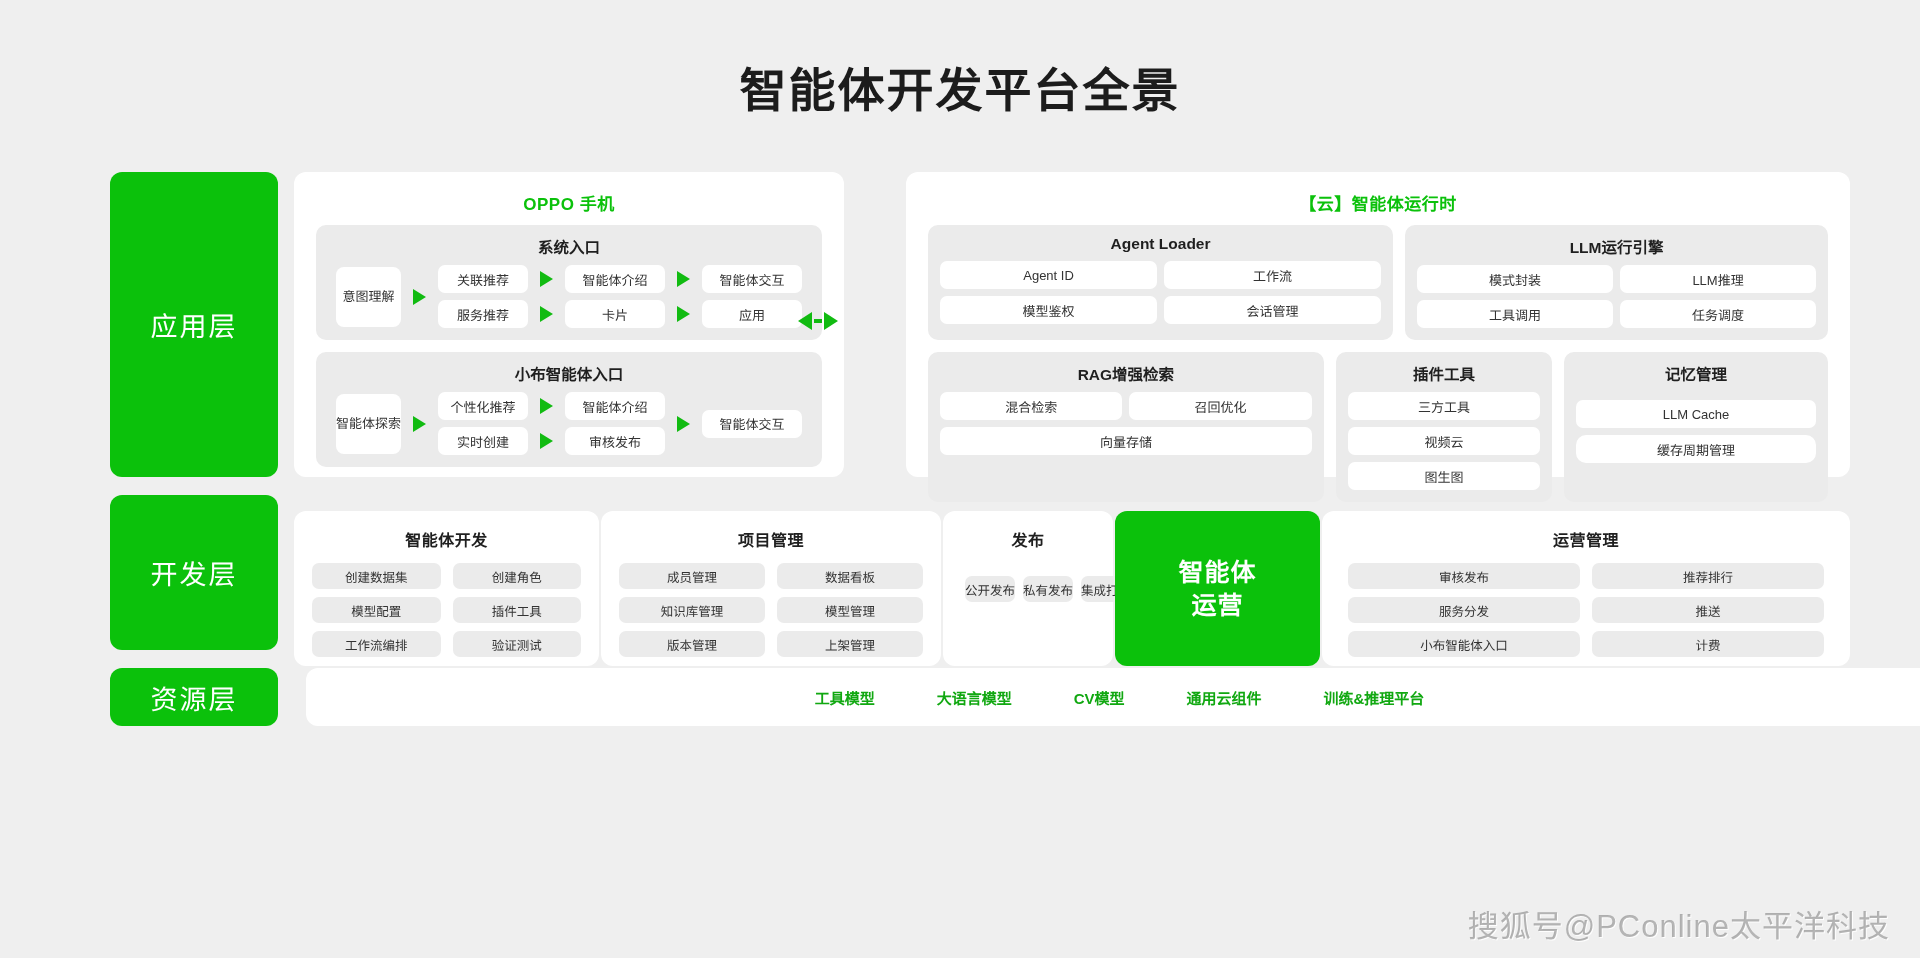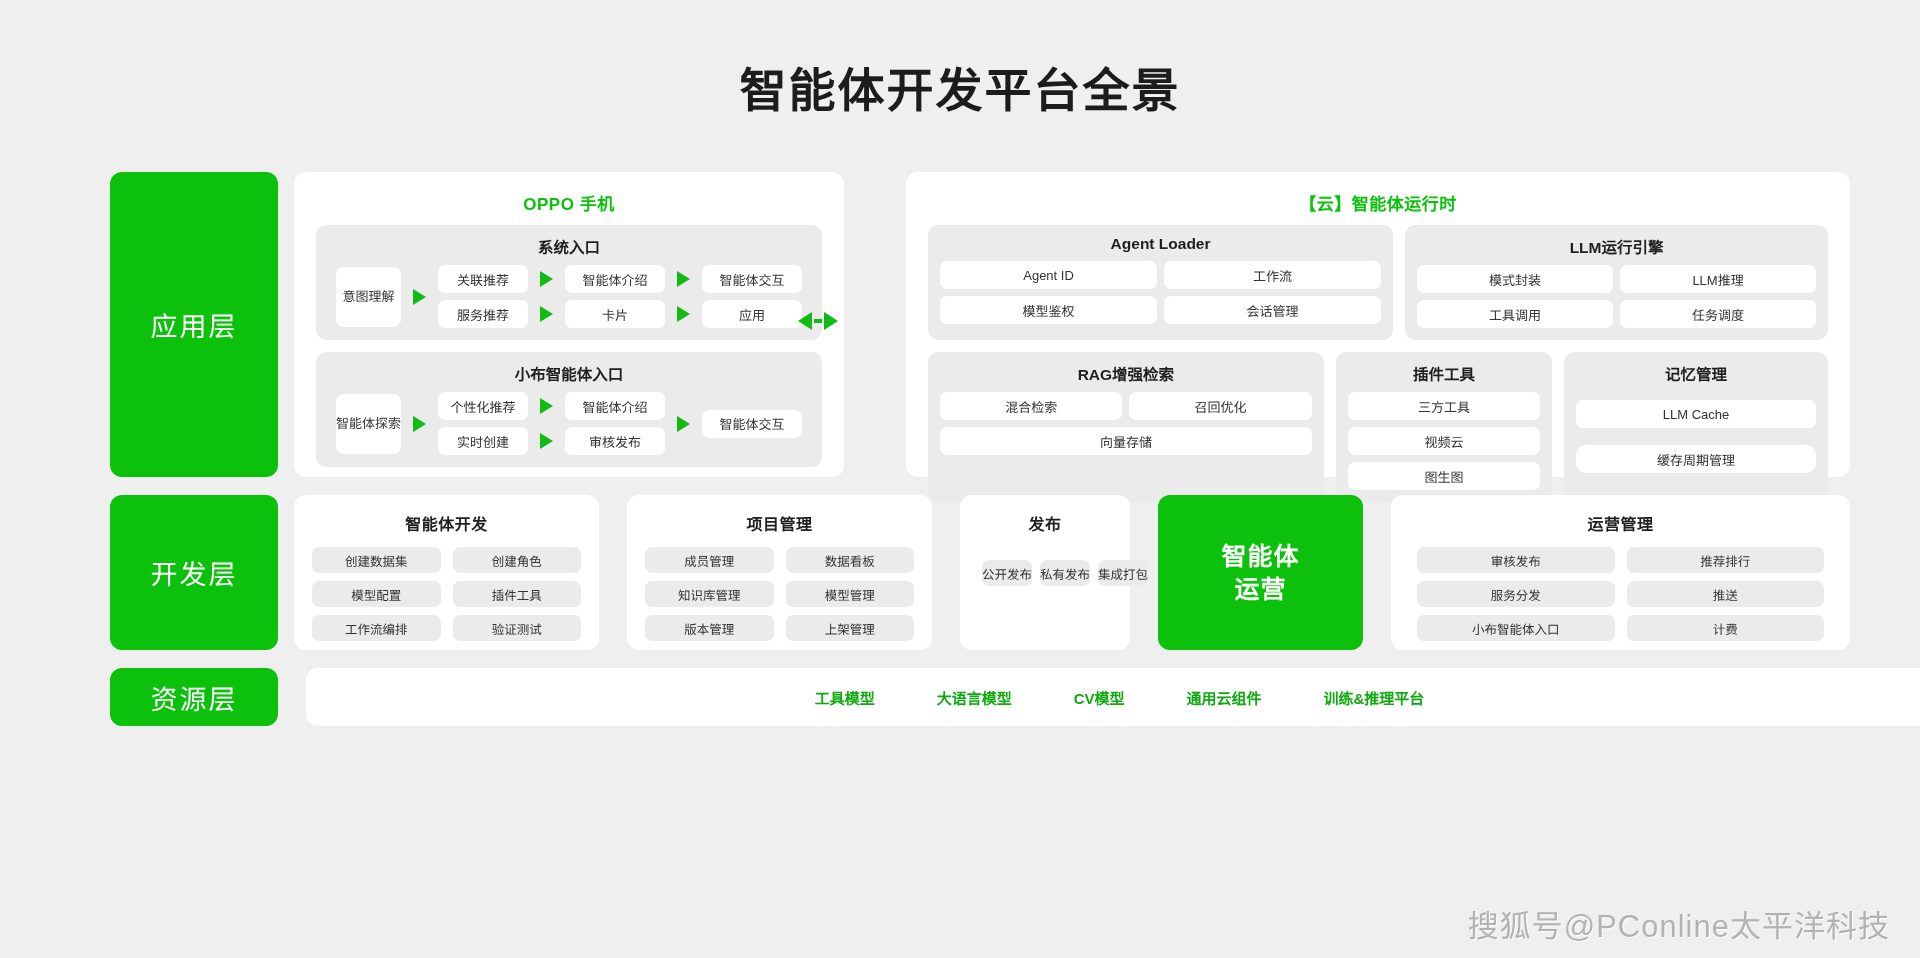--- a/index.html
+++ b/index.html
@@ -131,21 +131,21 @@
   
   .cloud-grid { display: flex; gap: 12px; padding: 10px 22px 0; }
   .cloud-grid2 { display: flex; gap: 12px; padding: 12px 22px 0; }
   .cloud-cell { background: #ebebeb; border-radius: 10px; padding-bottom: 12px; }
   .cell-chips2 { display: grid; grid-template-columns: 1fr 1fr; gap: 7px; padding: 0 12px; }
   .cell-chips1 { display: flex; flex-direction: column; gap: 7px; padding: 0 12px; }
 
   
   #dev-layer { top: 495px; left: 110px; width: 1740px; height: 155px; }
   #dev-layer .layer-label { width: 168px; height: 155px; }
-  .dev-cards { display: flex; gap: 28px; margin-left: 16px; }
+  .dev-cards { display: flex; gap: 2px; margin-left: 16px; margin-top: 16px; }
   .dev-card { background: #fff; border-radius: 12px; height: 155px; padding-top: 16px; }
   .dev-card .group-title-dark { margin-bottom: 12px; }
   .dev-chips2 { display: grid; grid-template-columns: 1fr 1fr; gap: 8px 12px; padding: 0 18px; }
   .dev-chips1 { display: flex; flex-direction: row; gap: 8px; padding: 13px 22px; }
   .dev-chips2 .chip, .dev-chips1 .chip { height: 26px; font-size: 12.5px; }
 
   .ops-green {
     background: #0bc10b; border-radius: 12px; height: 155px;
     display: flex; flex-direction: column; align-items: center; justify-content: center;
     color: #fff; font-size: 25px; font-weight: 700; line-height: 1.3; letter-spacing: 1px;
@@ -317,21 +317,21 @@
           <div class="cell-chips1">
             <div class="chip">三方工具</div>
             <div class="chip">视频云</div>
             <div class="chip">图生图</div>
           </div>
         </div>
         <div class="cloud-cell" style="flex:1.0;">
           <div class="gray-panel-title">记忆管理</div>
           <div class="cell-chips1" style="padding-top:8px;">
             <div class="chip">LLM Cache</div>
-            <div class="chip" style="margin-top:10px;border-radius:10px;">缓存周期管理</div>
+            <div class="chip" style="border-radius:10px;">缓存周期管理</div>
           </div>
         </div>
       </div>
     </div>
   </div>
 
   <div class="layer-row" id="dev-layer">
     <div class="layer-label">开发层</div>
 
     <div class="dev-cards" style="flex:1;">
@@ -341,21 +341,21 @@
         <div class="dev-chips2">
           <div class="chip gray">创建数据集</div>
           <div class="chip gray">创建角色</div>
           <div class="chip gray">模型配置</div>
           <div class="chip gray">插件工具</div>
           <div class="chip gray">工作流编排</div>
           <div class="chip gray">验证测试</div>
         </div>
       </div>
 
-      <div class="dev-card" style="width:305px;">
+      <div class="dev-card" style="width:340px;">
         <div class="group-title-dark">项目管理</div>
         <div class="dev-chips2">
           <div class="chip gray">成员管理</div>
           <div class="chip gray">数据看板</div>
           <div class="chip gray">知识库管理</div>
           <div class="chip gray">模型管理</div>
           <div class="chip gray">版本管理</div>
           <div class="chip gray">上架管理</div>
         </div>
       </div>

